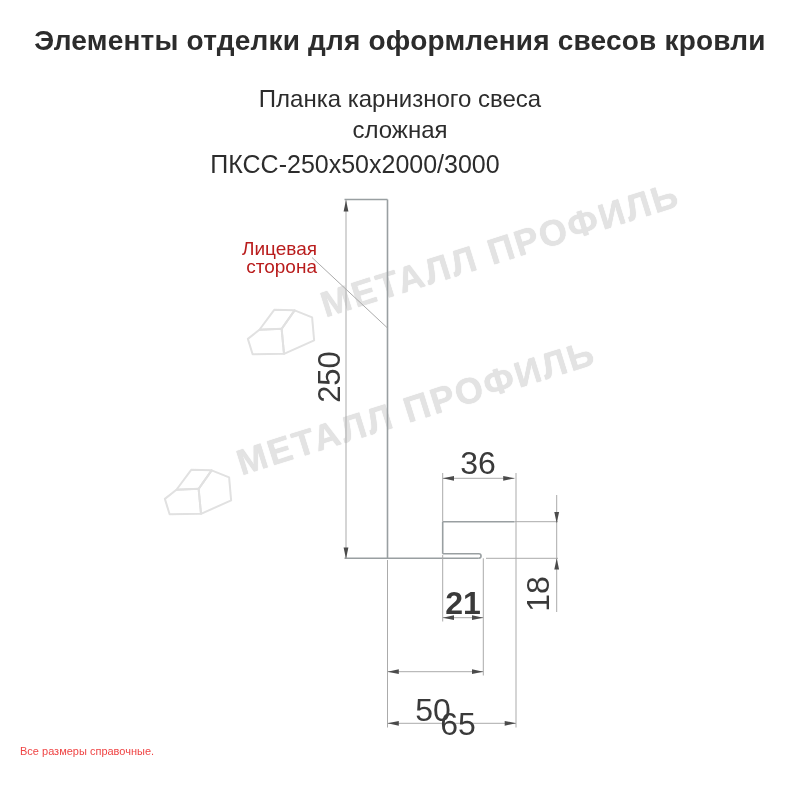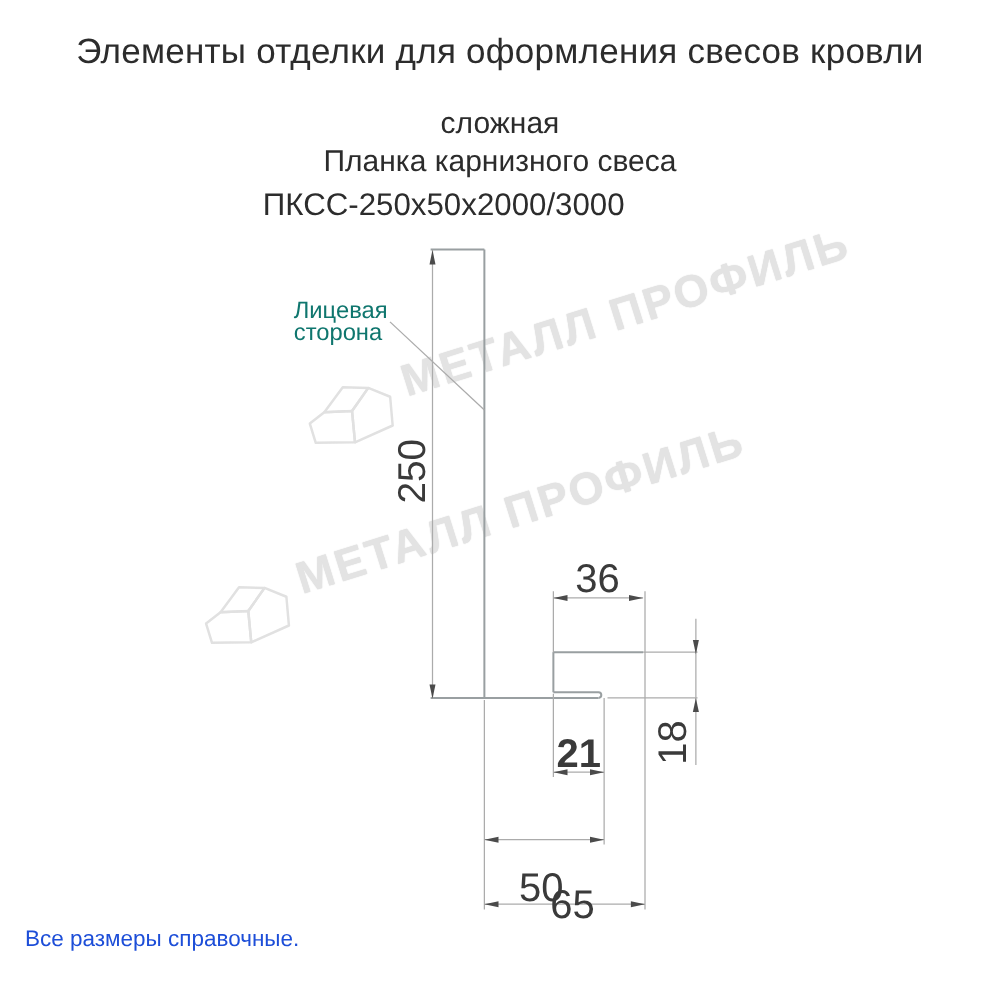--- a/index.html
+++ b/index.html
@@ -1,31 +1,31 @@
 <!DOCTYPE html>
 <html><head>
 <meta charset="utf-8">
 <style>
   html,body{margin:0;padding:0;background:#ffffff;}
   #page{position:relative;width:800px;height:800px;background:#ffffff;overflow:hidden;
         font-family:"Liberation Sans", sans-serif;color:#2f2f2f;}
   .abs{position:absolute;}
-  #title{top:25px;left:0;width:800px;font-size:28px;letter-spacing:0.2px;text-align:center;color:#2c2c2c;}
+  #title{top:25px;left:0;width:800px;font-size:28px;letter-spacing:0.2px;text-align:center;color:#2c2c2c;font-weight:bold;}
   #subtitle{top:83px;left:0;width:800px;text-align:center;font-size:24px;line-height:31px;color:#2c2c2c;}
   #model{top:150px;left:0;width:710px;text-align:center;font-size:25px;color:#2c2c2c;}
   .dim-text{font-size:32px;color:#3a3a3a;white-space:nowrap;transform:translate(-50%,-50%);}
   .dim-text.rot{transform:translate(-50%,-50%) rotate(-90deg);}
   #dim-250{font-size:31px;}
-  #face-label{top:240px;left:235px;width:82px;text-align:left;font-size:19px;line-height:18px;color:#0f766e;}
+  #face-label{top:240px;left:235px;width:82px;text-align:right;font-size:19px;line-height:18px;color:#b91c1c;}
   .watermark{pointer-events:none;color:#e3e3e3;font-weight:bold;font-size:36px;letter-spacing:2px;
              white-space:nowrap;text-shadow:0 0 1px #d6d6d6;}
   #wm1-text{top:285px;left:322px;transform:rotate(-17.5deg);transform-origin:left center;}
   #wm2-text{top:443px;left:238px;transform:rotate(-17.5deg);transform-origin:left center;}
   .wm-logo{opacity:0.9;}
-  #footer{left:20px;top:740px;font-size:18px;line-height:23px;color:#1d4ed8;}
+  #footer{left:20px;top:740px;font-size:11px;line-height:23px;color:#ef4444;}
   svg{display:block;}
 </style>
 </head>
 <body>
 
 <div id="page">
 
   <div class="abs wm-logo" style="top:300px;left:238px;transform:rotate(-10deg);">
     <svg width="86" height="62" viewBox="0 0 86 62">
       <g fill="none" stroke="#dedede" stroke-width="2" stroke-linejoin="round">
@@ -42,22 +42,22 @@
         <path d="M9,33 L22,26 L44,29 L42,54 L11,49 Z"></path>
         <path d="M44,29 L60,13 L76,23 L74,46 L42,54 Z"></path>
       </g>
     </svg>
   </div>
   <div id="wm1-text" class="abs watermark">МЕТАЛЛ ПРОФИЛЬ</div>
   <div id="wm2-text" class="abs watermark">МЕТАЛЛ ПРОФИЛЬ</div>
 
   <div id="title" class="abs">Элементы отделки для оформления свесов кровли</div>
   <div id="subtitle" class="abs">
+    <div>Планка карнизного свеса</div>
     <div>сложная</div>
-    <div>Планка карнизного свеса</div>
   </div>
   <div id="model" class="abs">ПКСС-250х50х2000/3000</div>
 
   <svg class="abs" width="800" height="800" viewBox="0 0 800 800" style="top:0;left:0;">
 
     <g stroke="#999fa1" stroke-width="1.6" fill="none">
       <path d="M387.5,199.5 V558.3"></path>
       <path d="M344.5,199.5 H387.5"></path>
       <path d="M344.5,558.3 H478.8"></path>
       <path d="M442.7,553.8 H478.8 A2.25,2.25 0 0 1 478.8,558.3"></path>

